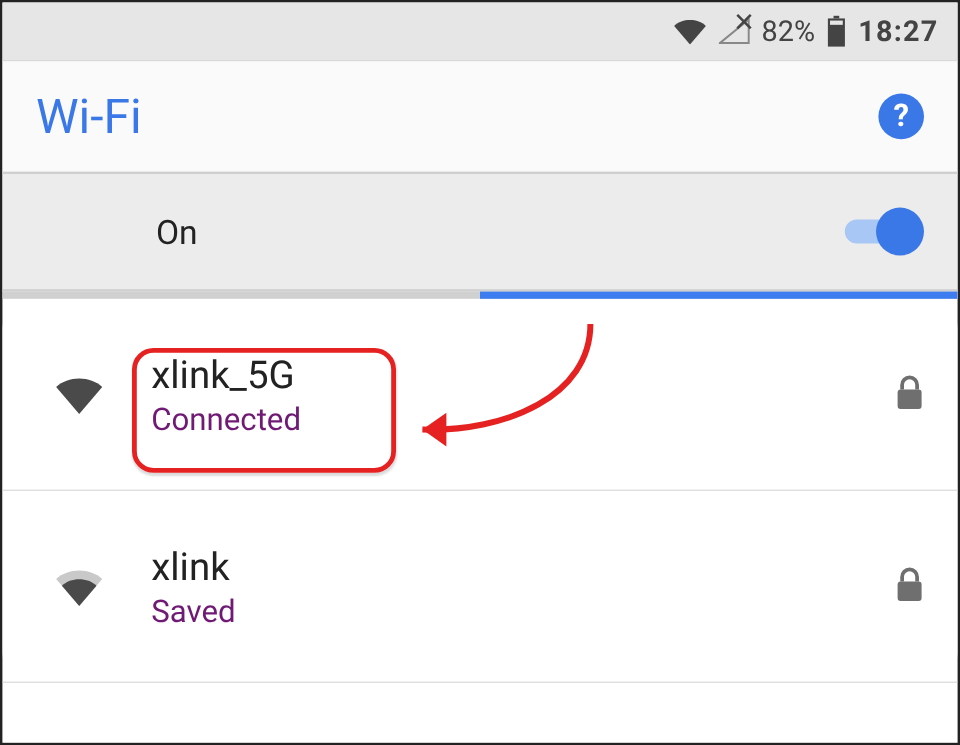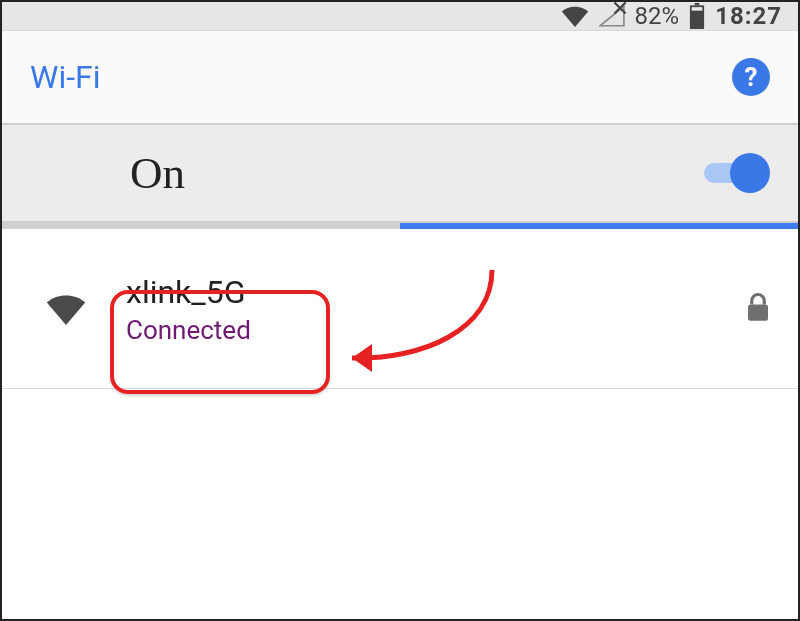--- a/index.html
+++ b/index.html
@@ -6,21 +6,21 @@
   body {
     width: 800px;
     height: 621px;
     font-family: Roboto, Arial, sans-serif;
     background: #fff;
     border: 2px solid #222;
     position: relative;
     overflow: hidden;
   }
   .status-bar {
-    height: 28px;
+    height: 48px;
     background: #e6e6e6;
     display: flex;
     justify-content: flex-end;
     align-items: center;
     padding: 0 16px;
     gap: 10px;
     color: #444;
     font-size: 20px;
   }
   .status-bar svg { display: block; }
@@ -32,21 +32,21 @@
     border-top: 1px solid #d9d9d9;
     border-bottom: 2px solid #cfcfcf;
     display: flex;
     align-items: center;
     justify-content: space-between;
     padding: 0 28px;
     background: #fafafa;
   }
   .title-text {
     color: #3b78e7;
-    font-size: 32px;
+    font-size: 40px;
     font-weight: 400;
   }
   .help-icon {
     width: 38px; height: 38px;
     background: #3b78e7;
     border-radius: 50%;
     color: #fff;
     display: flex;
     align-items: center;
     justify-content: center;
@@ -58,23 +58,22 @@
     height: 98px;
     background: #ececec;
     display: flex;
     align-items: center;
     justify-content: space-between;
     padding: 0 28px 0 128px;
     border-bottom: 2px solid #cfcfcf;
     position: relative;
   }
   .toggle-label {
-    font-size: 45px;
+    font-size: 28px;
     color: #222;
-    font-family: Liberation Serif, serif;
   }
   .toggle {
     position: relative;
     width: 66px;
     height: 40px;
   }
   .toggle-track {
     position: absolute;
     top: 10px;
     left: 0;
@@ -215,20 +214,38 @@
       <div class="net-status">Connected</div>
     </div>
     <div class="lock-icon">
       <svg width="24" height="30" viewBox="0 0 18 24">
         <rect x="1" y="10" width="16" height="13" rx="2" fill="#6f6f6f"></rect>
         <path d="M4 10 V7 a5 5 0 0 1 10 0 V10" fill="none" stroke="#6f6f6f" stroke-width="2.5"></path>
       </svg>
     </div>
   </div>
 
+  <div class="network-item">
+    <div class="wifi-strength">
+      <svg width="40" height="32" viewBox="0 0 24 20">
+        <path fill="#c9c9c9" d="M12 20 L0 6 C6 0 18 0 24 6 Z"></path>
+        <path fill="#4a4a4a" d="M12 20 L3 9.5 C7.5 5 16.5 5 21 9.5 Z"></path>
+      </svg>
+    </div>
+    <div class="net-text">
+      <div class="net-name">xlink</div>
+      <div class="net-status">Saved</div>
+    </div>
+    <div class="lock-icon">
+      <svg width="24" height="30" viewBox="0 0 18 24">
+        <rect x="1" y="10" width="16" height="13" rx="2" fill="#6f6f6f"></rect>
+        <path d="M4 10 V7 a5 5 0 0 1 10 0 V10" fill="none" stroke="#6f6f6f" stroke-width="2.5"></path>
+      </svg>
+    </div>
+  </div>
 
 </div>
 
 <div class="annotation-box" style="left:108px; top:288px; width:220px; height:104px;"></div>
 
 <svg class="annotation-arrow" style="left:320px; top:258px;" width="190" height="120" viewBox="0 0 190 120">
   <path d="M170 10 C 170 70, 100 100, 30 98" fill="none" stroke="#e52121" stroke-width="5"></path>
   <path d="M30 98 L50 84 L50 112 Z" fill="#e52121"></path>
 </svg>
 

